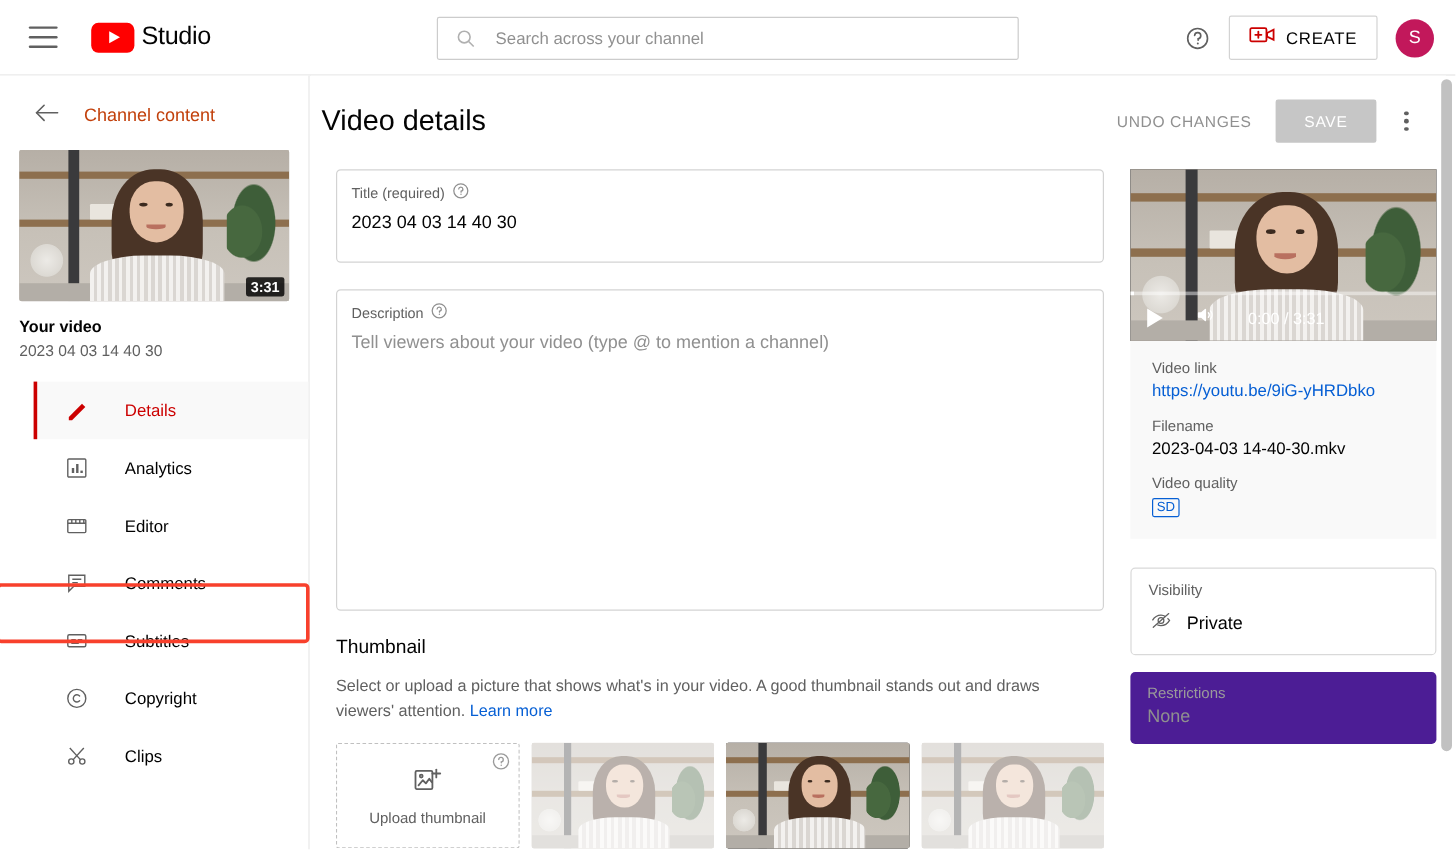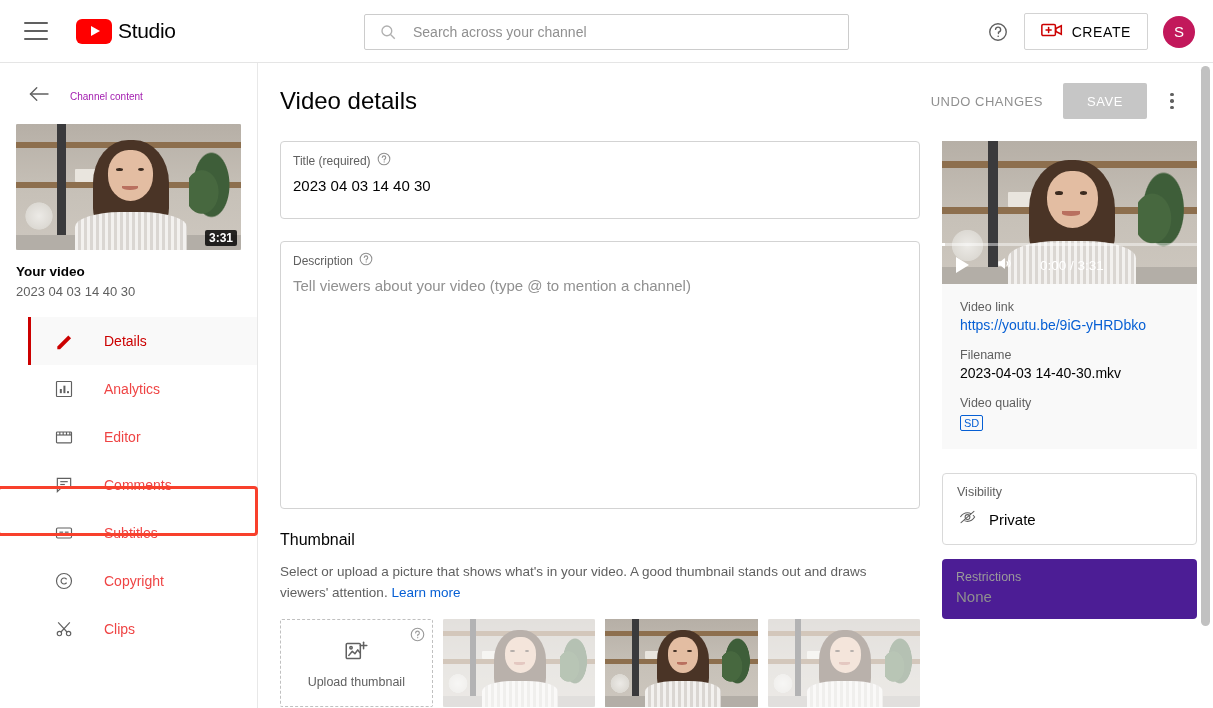--- a/index.html
+++ b/index.html
@@ -84,21 +84,21 @@
     position: absolute; top: 63px; left: 0;
     width: 258px; height: 645px;
     background: #fff;
     border-right: 1px solid #e8e8e8;
   }
   .rail-head {
     display: flex; align-items: center; gap: 20px;
     padding: 22px 0 0 28px;
     cursor: pointer;
   }
-  .rail-head .ttl { font-size: 10px; color: #a21caf; }
+  .rail-head .ttl { font-size: 15px; color: #c2410c; }
   .rail-thumb {
     position: relative;
     margin: 17px 0 0 16px;
     width: 225px; height: 126px;
     border-radius: 2px; overflow: hidden;
     background: #bfbab2;
   }
   .rail-thumb .dur {
     position: absolute; right: 4px; bottom: 4px;
     background: rgba(0,0,0,.82); color: #fff;
@@ -106,21 +106,21 @@
     padding: 1px 4px; border-radius: 2px;
   }
   .rail-vtitle { margin: 14px 0 0 16px; font-size: 13.5px; font-weight: bold; color: #030303; }
   .rail-vsub { margin: 5px 0 0 16px; font-size: 13px; color: #606060; }
 
   .menu { margin-top: 18px; padding-left: 28px; }
   .menu-item {
     position: relative;
     height: 48px; display: flex; align-items: center;
     padding-left: 24px; gap: 28px;
-    cursor: pointer; font-size: 14px; color: #ef4444;
+    cursor: pointer; font-size: 14px; color: #000000;
   }
   .menu-item.active { background: #f9f9f9; color: #cc0000; font-weight: normal; }
   .menu-item.active::before {
     content: ""; position: absolute; left: 0; top: 0;
     width: 3px; height: 48px; background: #cc0000;
   }
   .menu-item .mi { width: 24px; height: 24px; display:flex; align-items:center; justify-content:center; }
 
   .annot-box {
     position: absolute; left: -3px; top: 423px;
@@ -131,21 +131,21 @@
 
   
   .main {
     position: absolute; top: 63px; left: 259px;
     width: 946px; height: 645px;
     background: #fff;
     overflow: hidden;
   }
   .main-head {
     display: flex; align-items: center;
-    padding: 20px 22px 0 21px;
+    padding: 20px 22px 0 9px;
   }
   .page-title { font-size: 24px; color: #030303; font-weight: normal; }
   .head-actions { margin-left: auto; display: flex; align-items: center; gap: 14px; }
   .undo-btn {
     font-size: 13px; letter-spacing: .5px; color: #909090;
     background: none; border: none; cursor: pointer;
     font-family: "Liberation Sans", sans-serif;
   }
   .save-btn {
     background: #c6c6c6; color: #fff;

